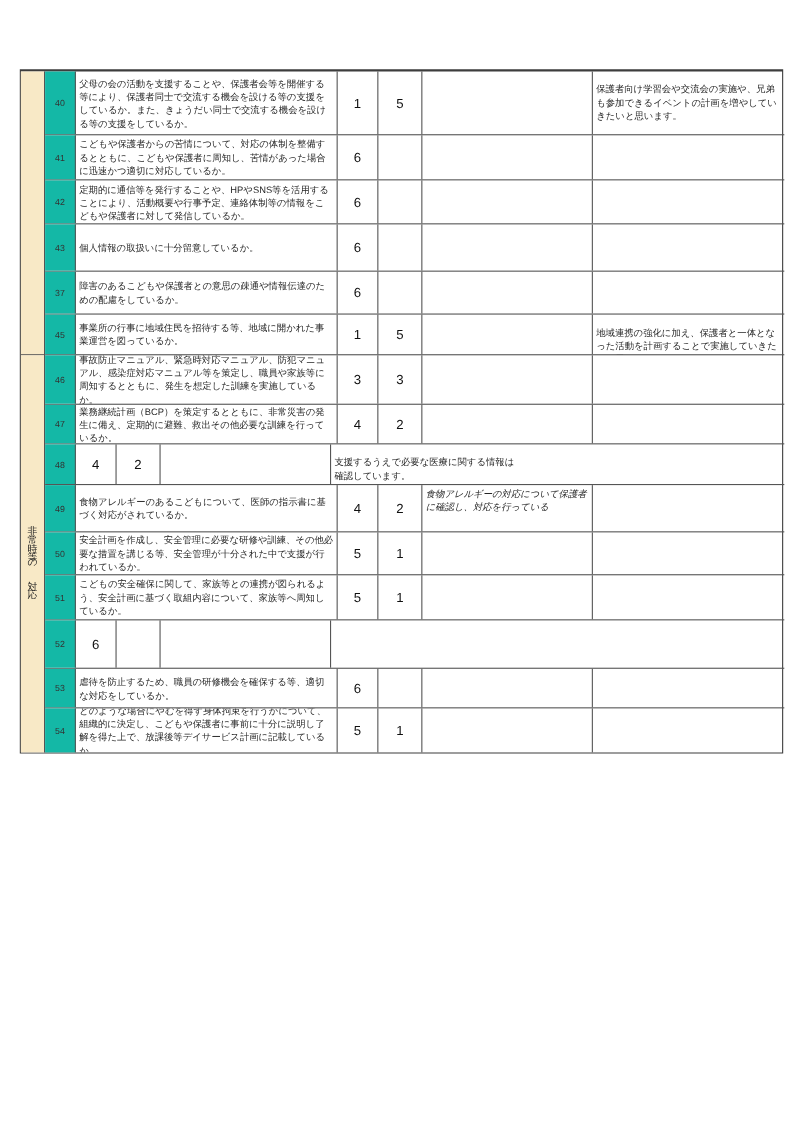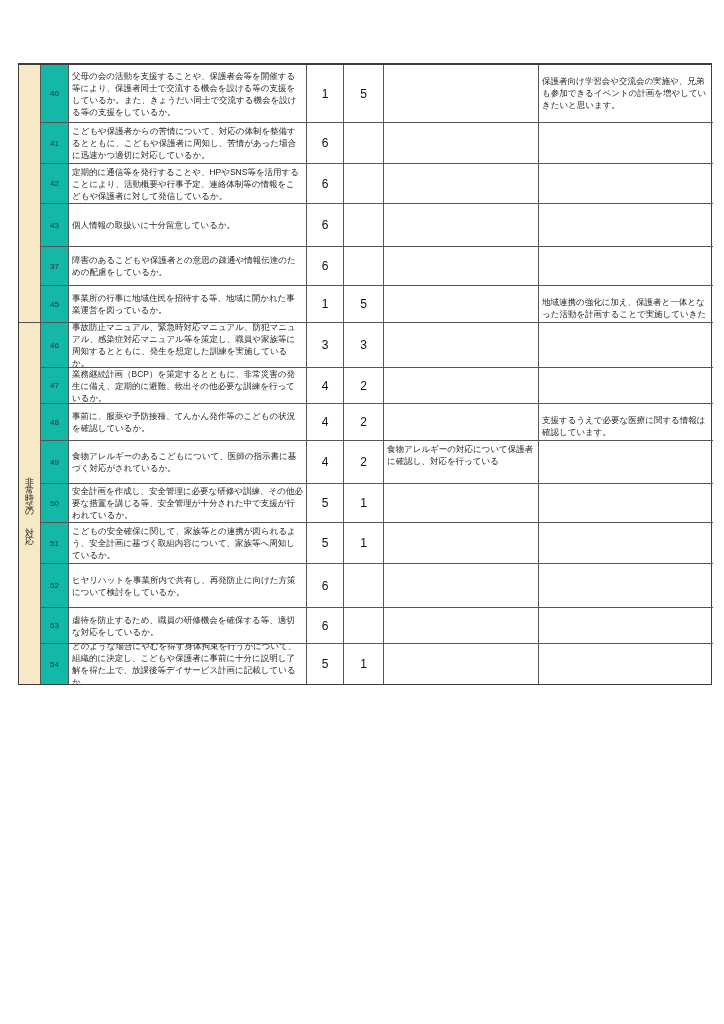--- a/index.html
+++ b/index.html
@@ -25,21 +25,21 @@
   .row:last-child{border-bottom:none;}
   .cell{box-sizing:border-box;border-right:1px solid #555;overflow:hidden;flex:none;}
   .cell.last{border-right:none;}
   .num{width:28px;background:#14b8a6;display:flex;align-items:center;
     justify-content:center;font-size:8px;color:#333;}
   .q{width:238px;display:flex;align-items:center;padding:1px 3px;
     font-size:8.5px;line-height:12px;color:#262626;}
   .v{width:37px;display:flex;align-items:center;justify-content:center;
     font-size:12px;color:#101010;}
   .v2{width:40px;}
-  .note{width:155px;padding:2px 3px;font-size:8.5px;line-height:12px;color:#262626;}
+  .note{width:155px;padding:2px 3px;font-size:8.5px;line-height:12px;color:#262626;font-style:italic;}
   .cmt{width:174px;padding:10px 3px;font-size:8.5px;line-height:12px;color:#262626;}
 </style>
 </head>
 <body>
 
 <div class="tbl">
 
   <div class="catcol">
     <div class="catcell upper" style="height:258px"></div>
     <div class="catcell" style="height:361px">
@@ -131,23 +131,20 @@
           <span>業務継続計画（BCP）を策定するとともに、非常災害の発生に備え、定期的に避難、救出その他必要な訓練を行っているか。</span>
         </div>
       <div class="cell v">4</div>
       <div class="cell v v2">2</div>
       <div class="cell note"></div>
       <div class="cell cmt last"></div>
     </div>
 
     <div class="row" style="height:37px">
       <div class="cell num">48</div>
-      <div class="cell q">
-          <span>事前に、服薬や予防接種、てんかん発作等のこどもの状況を確認しているか。</span>
-        </div>
       <div class="cell v">4</div>
       <div class="cell v v2">2</div>
       <div class="cell note"></div>
       <div class="cell cmt last">支援するうえで必要な医療に関する情報は確認しています。</div>
     </div>
 
     <div class="row" style="height:43px">
       <div class="cell num">49</div>
       <div class="cell q">
           <span>食物アレルギーのあるこどもについて、医師の指示書に基づく対応がされているか。</span>
@@ -175,23 +172,20 @@
           <span>こどもの安全確保に関して、家族等との連携が図られるよう、安全計画に基づく取組内容について、家族等へ周知しているか。</span>
         </div>
       <div class="cell v">5</div>
       <div class="cell v v2">1</div>
       <div class="cell note"></div>
       <div class="cell cmt last"></div>
     </div>
 
     <div class="row" style="height:44px">
       <div class="cell num">52</div>
-      <div class="cell q">
-          <span>ヒヤリハットを事業所内で共有し、再発防止に向けた方策について検討をしているか。</span>
-        </div>
       <div class="cell v">6</div>
       <div class="cell v v2"></div>
       <div class="cell note"></div>
       <div class="cell cmt last"></div>
     </div>
 
     <div class="row" style="height:36px">
       <div class="cell num">53</div>
       <div class="cell q">
           <span>虐待を防止するため、職員の研修機会を確保する等、適切な対応をしているか。</span>

